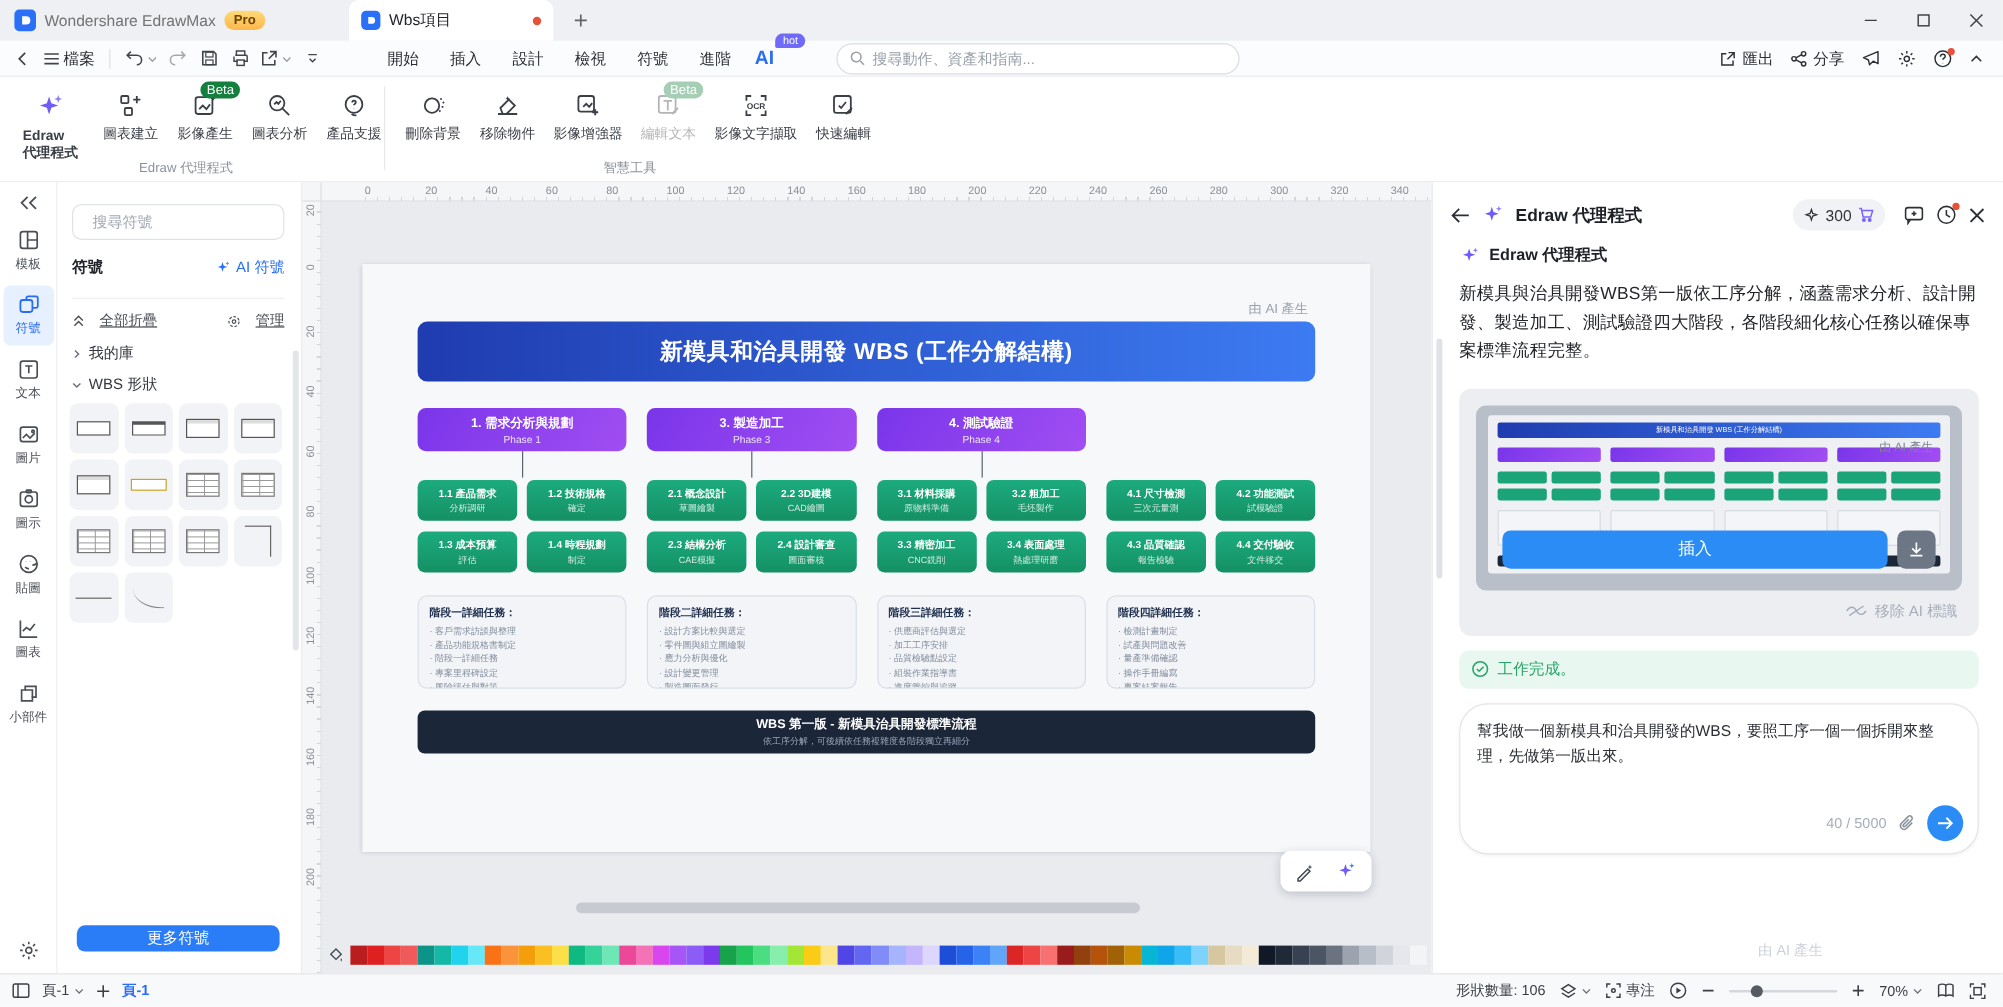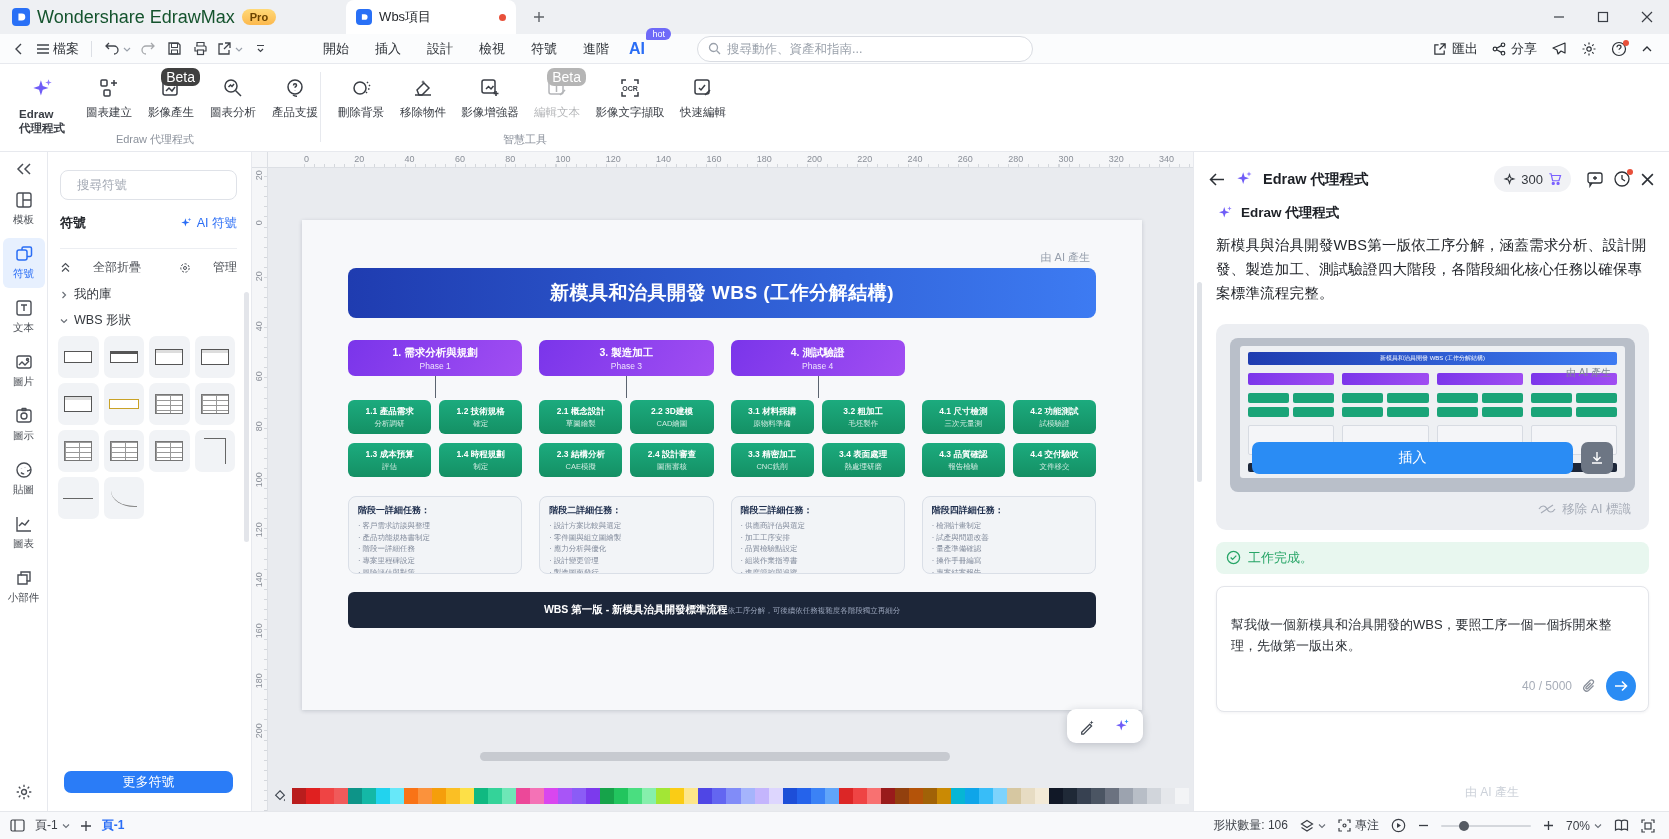--- a/index.html
+++ b/index.html
@@ -3,21 +3,21 @@
 <meta charset="utf-8">
 <style>
   * { margin:0; padding:0; box-sizing:border-box; }
   html,body { width:1669px; height:839px; overflow:hidden; font-family:"Liberation Sans","DejaVu Sans",sans-serif; background:#fff; color:#333; }
   svg { display:block; }
 
   
   .titlebar { position:absolute; left:0; top:0; width:1669px; height:34px; background:#eef0f3; display:flex; align-items:center; }
   .tb-app { display:flex; align-items:center; gap:7px; padding:0 10px 0 12px; height:34px; }
   .logo-sq { width:18px; height:18px; border-radius:4px; background:#2970f6; display:flex; align-items:center; justify-content:center; }
-  .tb-title { font-size:18px; color:#14532d; }
+  .tb-title { font-size:13px; color:#737373; }
   .pro-badge { font-size:11px; font-weight:bold; color:#6b4400; background:linear-gradient(180deg,#ffd978,#fcb84c); padding:2px 8px; border-radius:9px; }
   .doc-tab { margin-left:60px; height:34px; width:170px; background:#fff; border-radius:8px 8px 0 0; display:flex; align-items:center; gap:7px; padding:0 10px; position:relative; }
   .tab-label { font-size:13px; color:#23262b; }
   .tab-dot { width:7px; height:7px; border-radius:50%; background:#e8503a; margin-left:auto; }
   .newtab-btn { margin-left:16px; }
   .win-ctrls { margin-left:auto; display:flex; height:34px; }
   .win-btn { width:44px; height:34px; display:flex; align-items:center; justify-content:center; }
 
   
   .menubar { position:absolute; left:0; top:34px; width:1669px; height:30px; background:#fbfcfd; border-bottom:1px solid #e7e9ee; display:flex; align-items:center; }
@@ -35,21 +35,21 @@
   .mb-right { margin-left:auto; display:flex; align-items:center; gap:14px; padding-right:16px; }
   .mb-right .lbl-btn { display:flex; align-items:center; gap:5px; font-size:13px; color:#2c3036; }
   .red-dot { width:6px; height:6px; border-radius:50%; background:#e8503a; position:absolute; top:-1px; right:-2px; }
 
   
   .ribbon { position:absolute; left:0; top:64px; width:1669px; height:88px; background:#fff; border-bottom:1px solid #e7e9ee; }
   .rb-row { position:absolute; left:0; top:4px; display:flex; align-items:flex-start; }
   .rb-item { width:62px; display:flex; flex-direction:column; align-items:center; gap:5px; padding-top:8px; position:relative; }
   .rb-item .rb-label { font-size:11.5px; color:#3a3e45; text-align:left; line-height:1.25; }
   .rb-item[data-disabled="true"] { opacity:.38; }
-  .rb-badge { position:absolute; top:0; right:2px; background:#404040; color:#fff; font-size:14px; padding:1px 5px; border-radius:7px; }
+  .rb-badge { position:absolute; top:0; right:2px; background:#15803d; color:#fff; font-size:11px; padding:1px 5px; border-radius:7px; }
   .rb-badge:empty { display:none; }
   .rb-agent { width:72px; }
   .rb-agent .rb-label { font-weight:bold; }
   .rb-group-label { position:absolute; top:68px; font-size:11px; color:#8c929c; text-align:center; }
   .rb-div { position:absolute; left:320px; top:8px; width:1px; height:70px; background:#e7e9ee; }
 
   
   .rail { position:absolute; left:0; top:152px; bottom:28px; width:48px; background:#fff; border-right:1px solid #e7e9ee; display:flex; flex-direction:column; align-items:center; }
   .rail-collapse { margin:10px 0 6px; }
   .rail-item { width:42px; padding:6px 0 7px; margin:2px 0; border-radius:6px; display:flex; flex-direction:column; align-items:center; gap:3px; }
@@ -60,21 +60,21 @@
 
   
   .sidepanel { position:absolute; left:48px; top:152px; bottom:28px; width:204px; background:#fff; border-right:1px solid #e7e9ee; }
   .sp-search { position:absolute; left:12px; right:14px; top:18px; height:30px; border:1px solid #dfe2e8; border-radius:8px; display:flex; align-items:center; gap:7px; padding:0 9px; background:#fff; }
   .sp-search input { border:none; outline:none; flex:1; font-size:12.5px; background:transparent; }
   .sp-search input::placeholder { color:#a2a8b3; }
   .sp-head { position:absolute; left:12px; right:14px; top:62px; display:flex; align-items:center; justify-content:space-between; }
   .sp-title { font-size:13px; font-weight:bold; color:#23262b; }
   .sp-ai { display:flex; align-items:center; gap:4px; font-size:12.5px; color:#2a6df5; }
   .sp-sub { position:absolute; left:12px; right:14px; top:96px; border-top:1px solid #eceef2; padding-top:10px; display:flex; align-items:center; justify-content:space-between; }
-  .sp-sub .s-l, .sp-sub .s-r { display:flex; align-items:center; gap:22px; font-size:12px; color:#4a4e55; }
+  .sp-sub .s-l, .sp-sub .s-r { display:flex; align-items:center; gap:12px; font-size:12px; color:#4a4e55;text-decoration:underline; }
   .sp-group { position:absolute; left:12px; display:flex; align-items:center; gap:6px; font-size:12.5px; color:#33373d; }
   .shape-grid { position:absolute; left:10px; right:16px; top:184px; display:grid; grid-template-columns:repeat(4,1fr); gap:5px; }
   .shape-tile { height:42px; background:#f1f3f6; border-radius:7px; display:flex; align-items:center; justify-content:center; }
   .shape-inner { position:relative; }
   .shape-tile[data-kind="card"] .shape-inner { width:28px; height:12px; background:#fff; border:1.5px solid #555; }
   .shape-tile[data-kind="card2"] .shape-inner { width:28px; height:12px; background:#fff; border:1.5px solid #555; border-top:3px solid #555; }
   .shape-tile[data-kind="form"] .shape-inner { width:28px; height:16px; background:#fff; border:1.5px solid #555; box-shadow:inset 0 3px 0 #ddd; }
   .shape-tile[data-kind="rect"] .shape-inner { width:30px; height:10px; background:#fff; border:1px solid #c9a227; }
   .shape-tile[data-kind="table"] .shape-inner { width:28px; height:20px; background:#fff; border:1px solid #777;
       background-image:linear-gradient(#999 1px,transparent 1px),linear-gradient(90deg,#999 1px,transparent 1px); background-size:14px 5px; }
@@ -109,21 +109,21 @@
   .dg-tasks { top:180px; }
   .task-quad { display:grid; grid-template-columns:1fr 1fr; gap:9px 8px; }
   .task-box { height:34px; border-radius:6px; background:linear-gradient(180deg,#1cab7e,#149064); color:#fff; display:flex; flex-direction:column; align-items:center; justify-content:center; }
   .task-box .t-t { font-size:8.5px; font-weight:bold; white-space:nowrap; }
   .task-box .t-s { font-size:7.5px; opacity:.8; margin-top:1px; white-space:nowrap; }
   .dg-miles { top:276px; }
   .mile-card { height:78px; background:#f2f4f7; border:1px solid #dadfe7; border-radius:8px; padding:7px 9px; overflow:hidden; }
   .mile-card .m-t { font-size:9px; font-weight:bold; color:#20304f; margin-bottom:3px; }
   .mile-card li { list-style:none; font-size:7.5px; color:#828b9c; line-height:1.55; white-space:nowrap; }
   .mile-card li::before { content:"· "; }
-  .dg-footer { position:absolute; left:46px; top:372px; width:748px; height:36px; border-radius:6px; background:#1c2639; color:#fff; display:flex; flex-direction:row; align-items:center; justify-content:center; }
+  .dg-footer { position:absolute; left:46px; top:372px; width:748px; height:36px; border-radius:6px; background:#1c2639; color:#fff; display:flex; flex-direction:column; align-items:center; justify-content:center; }
   .dg-footer .f-t { font-size:10.5px; font-weight:bold; }
   .dg-footer .f-s { font-size:7.5px; color:#9aa5bb; margin-top:2px; }
 
   .float-tools { position:absolute; right:50px; bottom:68px; background:#fff; border-radius:9px; box-shadow:0 2px 8px rgba(30,40,60,.22); display:flex; align-items:center; height:34px; padding:0 4px; }
   .float-tools .ft-btn { width:34px; height:28px; display:flex; align-items:center; justify-content:center; }
   .hscroll { position:absolute; left:212px; bottom:50px; width:470px; height:9px; background:#c7cad0; border-radius:5px; }
   .palette { position:absolute; left:2px; right:4px; bottom:4px; height:22px; display:flex; align-items:center; gap:0; }
   .bucket { width:20px; display:flex; align-items:center; justify-content:center; margin-right:2px; }
   .swatches { display:flex; flex:1; height:16px; }
   .swatch { flex:1; height:16px; }
@@ -149,21 +149,21 @@
   .mini-quad { display:grid; grid-template-columns:1fr 1fr; gap:4px; }
   .mini-task { height:10px; border-radius:2px; background:#1aa478; }
   .mini-card { height:30px; border-radius:2px; background:#f4f5f8; border:1px solid #d7dbe2; }
   .mini-bar { height:9px; margin-top:8px; border-radius:2px; background:#1c2639; }
   .insert-row { position:absolute; left:22px; right:22px; bottom:18px; display:flex; gap:8px; }
   .insert-btn { flex:1; height:32px; background:#2a8cf4; border:none; border-radius:7px; color:#fff; font-size:14px; display:flex; align-items:center; justify-content:center; }
   .dl-btn { width:32px; height:32px; background:#6d7684; border:none; border-radius:7px; display:flex; align-items:center; justify-content:center; }
   .remove-ai { display:flex; align-items:center; justify-content:flex-end; gap:6px; padding:9px 4px 4px; font-size:12.5px; color:#a7adb8; }
   .done-row { margin-top:12px; background:#e8f7ef; border-radius:8px; height:32px; display:flex; align-items:center; gap:7px; padding:0 10px; }
   .done-row .d-t { font-size:13px; color:#27a567; }
-  .prompt-card { margin-top:12px; background:#fff; border:1px solid #e3e5ea; border-radius:8px; height:126px; padding:28px 14px; position:relative; box-shadow:0 1px 3px rgba(30,40,60,.06); }
+  .prompt-card { margin-top:12px; background:#fff; border:1px solid #e3e5ea; border-radius:24px; height:126px; padding:12px 14px; position:relative; box-shadow:0 1px 3px rgba(30,40,60,.06); }
   .prompt-text { font-size:13px; line-height:1.6; color:#2c3036; }
   .prompt-foot { position:absolute; right:12px; bottom:10px; display:flex; align-items:center; gap:10px; }
   .p-count { font-size:12px; color:#a7adb8; }
   .send-btn { width:30px; height:30px; border-radius:50%; background:#2a8cf4; border:none; display:flex; align-items:center; justify-content:center; }
   .ai-foot-label { position:absolute; right:150px; bottom:10px; font-size:12px; color:#ccd1d9; }
 
   
   .statusbar { position:absolute; left:0; bottom:0; width:1669px; height:28px; background:#f8f9fb; border-top:1px solid #e5e7eb; display:flex; align-items:center; font-size:12px; color:#3a3e45; }
   .sb-left { display:flex; align-items:center; gap:10px; padding-left:10px; }
   .sb-page { display:flex; align-items:center; gap:4px; }

